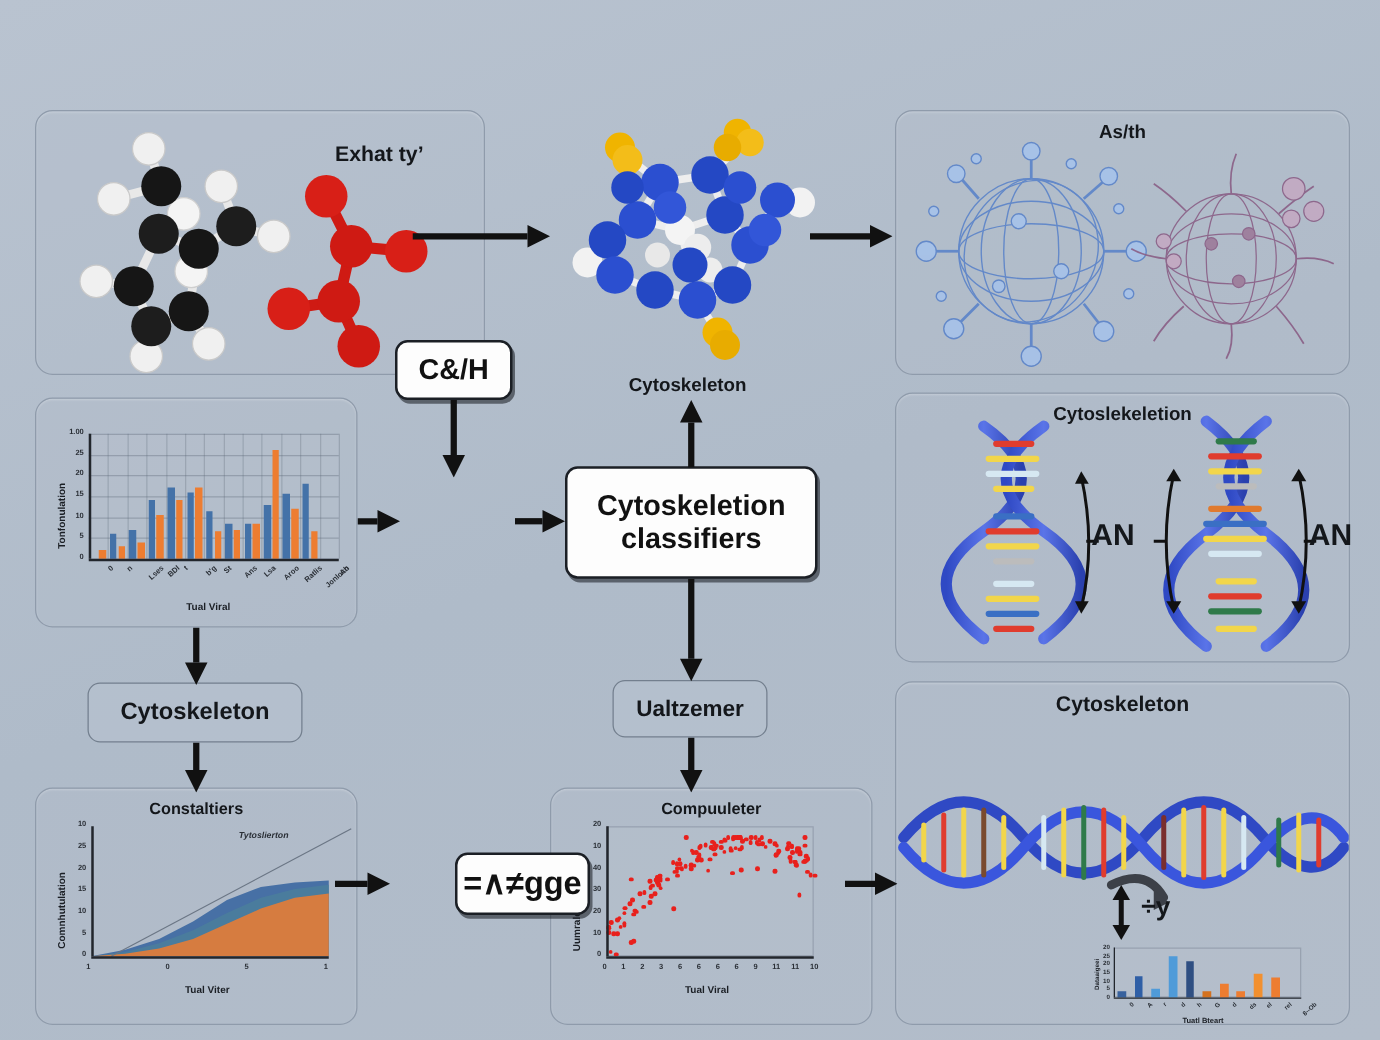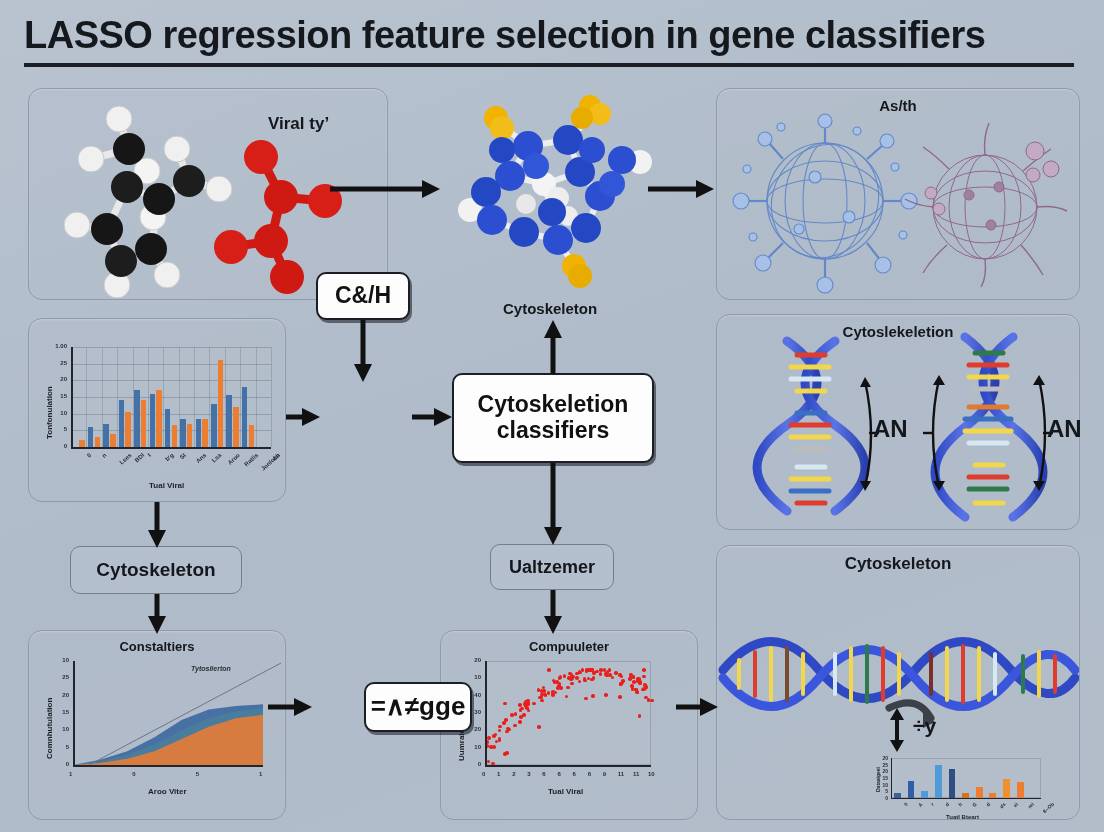--- a/index.html
+++ b/index.html
@@ -89,24 +89,20 @@
     position: absolute; font-size: 6px; font-weight: bold; color: #2a2f36;
     transform: rotate(-42deg); transform-origin: right top; white-space: nowrap;
   }
   .dot { position: absolute; border-radius: 50%; background: #e8201c; }
 </style>
 </head>
 <body>
 
 <div id="root">
 
-  <div class="title-wrap">
-    <div class="title-text">LASSO regression feature selection in gene classifiers</div>
-    <div class="title-rule"></div>
-  </div>
 
   <div class="panel" style="left:28px; top:88px; width:360px; height:212px;">
     <svg width="358" height="210" viewBox="0 0 358 210">
       <g stroke="#e8e8e8" stroke-width="7" stroke-linecap="round">
         <line x1="62" y1="70" x2="100" y2="60"></line>
           <line x1="100" y1="60" x2="90" y2="30"></line>
         <line x1="100" y1="60" x2="118" y2="82"></line>
           <line x1="118" y1="82" x2="98" y2="98"></line>
         <line x1="98" y1="98" x2="130" y2="110"></line>
           <line x1="130" y1="110" x2="160" y2="92"></line>
@@ -146,21 +142,21 @@
         <circle cx="122" cy="160" r="16" fill="#161616"></circle>
         <circle cx="232" cy="68" r="17" fill="#d81f17"></circle>
         <circle cx="252" cy="108" r="17" fill="#cf1a13"></circle>
         <circle cx="296" cy="112" r="17" fill="#d81f17"></circle>
         <circle cx="242" cy="152" r="17" fill="#cf1a13"></circle>
         <circle cx="202" cy="158" r="17" fill="#d81f17"></circle>
         <circle cx="258" cy="188" r="17" fill="#cf1a13"></circle>
       </g>
     </svg>
   </div>
-  <div class="free-label big" style="left:268px; top:114px;">Viral ty’</div>
+  <div class="free-label big" style="left:268px; top:114px;">Exhat ty’</div>
 
   <div style="position:absolute; left:440px; top:88px; width:230px; height:200px;">
     <svg width="230" height="200" viewBox="0 0 230 200">
       <g stroke="#eeeeee" stroke-width="6" stroke-linecap="round">
         <line x1="60" y1="36" x2="88" y2="58"></line>
           <line x1="88" y1="58" x2="128" y2="52"></line>
         <line x1="128" y1="52" x2="156" y2="24"></line>
           <line x1="88" y1="58" x2="70" y2="88"></line>
         <line x1="70" y1="88" x2="46" y2="104"></line>
           <line x1="46" y1="104" x2="52" y2="132"></line>
@@ -374,21 +370,21 @@
         <div class="tick-lbl" style="left:22px;top:78px;width:18px;text-align:right;">15</div>
         <div class="tick-lbl" style="left:22px;top:60.66666666666667px;width:18px;text-align:right;">20</div>
         <div class="tick-lbl" style="left:22px;top:43.33333333333333px;width:18px;text-align:right;">25</div>
         <div class="tick-lbl" style="left:22px;top:26px;width:18px;text-align:right;">10</div>
         <div class="tick-lbl" style="left:40px;top:140px;">1</div>
         <div class="tick-lbl" style="left:103.33333333333333px;top:140px;">0</div>
         <div class="tick-lbl" style="left:166.66666666666666px;top:140px;">5</div>
         <div class="tick-lbl" style="left:230px;top:140px;">1</div>
         <div class="axis-line" style="left:44px;top:30px;width:1.6px;height:104px;"></div>
         <div class="axis-line" style="left:44px;top:134px;width:190px;height:1.6px;"></div>
-        <div class="axis-title" style="left:119px;top:156px;">Aroo Viter</div>
+        <div class="axis-title" style="left:119px;top:156px;">Tual Viter</div>
         <div class="axis-title vert" style="left:16px;top:128px;">Comnhutulation</div>
         <div class="tick-lbl" style="left:162px;top:34px;font-size:7px;font-style:italic;">Tytoslierton</div>
       </div>
   </div>
 
   <div class="panel" style="left:440px; top:630px; width:258px; height:190px;">
     <div class="panel-title" style="font-size:13px;">Compuuleter</div>
     <div class="chart" id="scatterchart" style="left:0; top:0; width:232px; height:190px;">
         <div class="plot-bg" style="left:44px;top:30px;width:166px;height:104px;border:1px solid rgba(90,100,115,0.3);"></div>
         <div class="dot" style="left:44.00909424107945px;top:108.69425106912064px;width:3.6px;height:3.6px;"></div>

